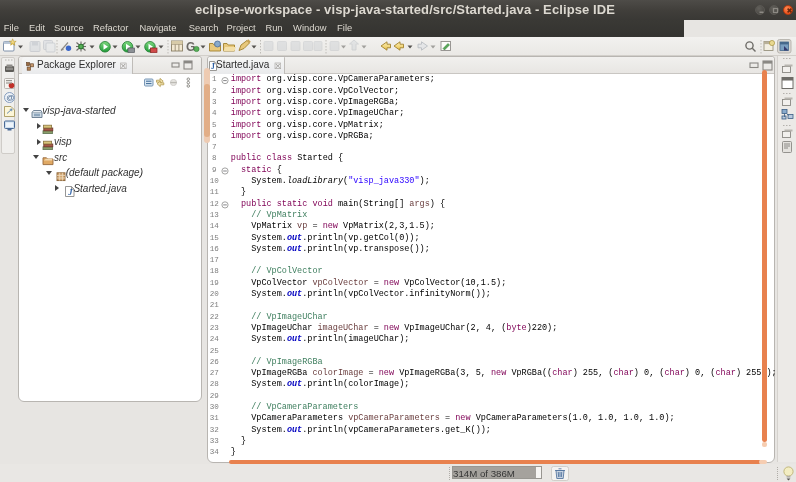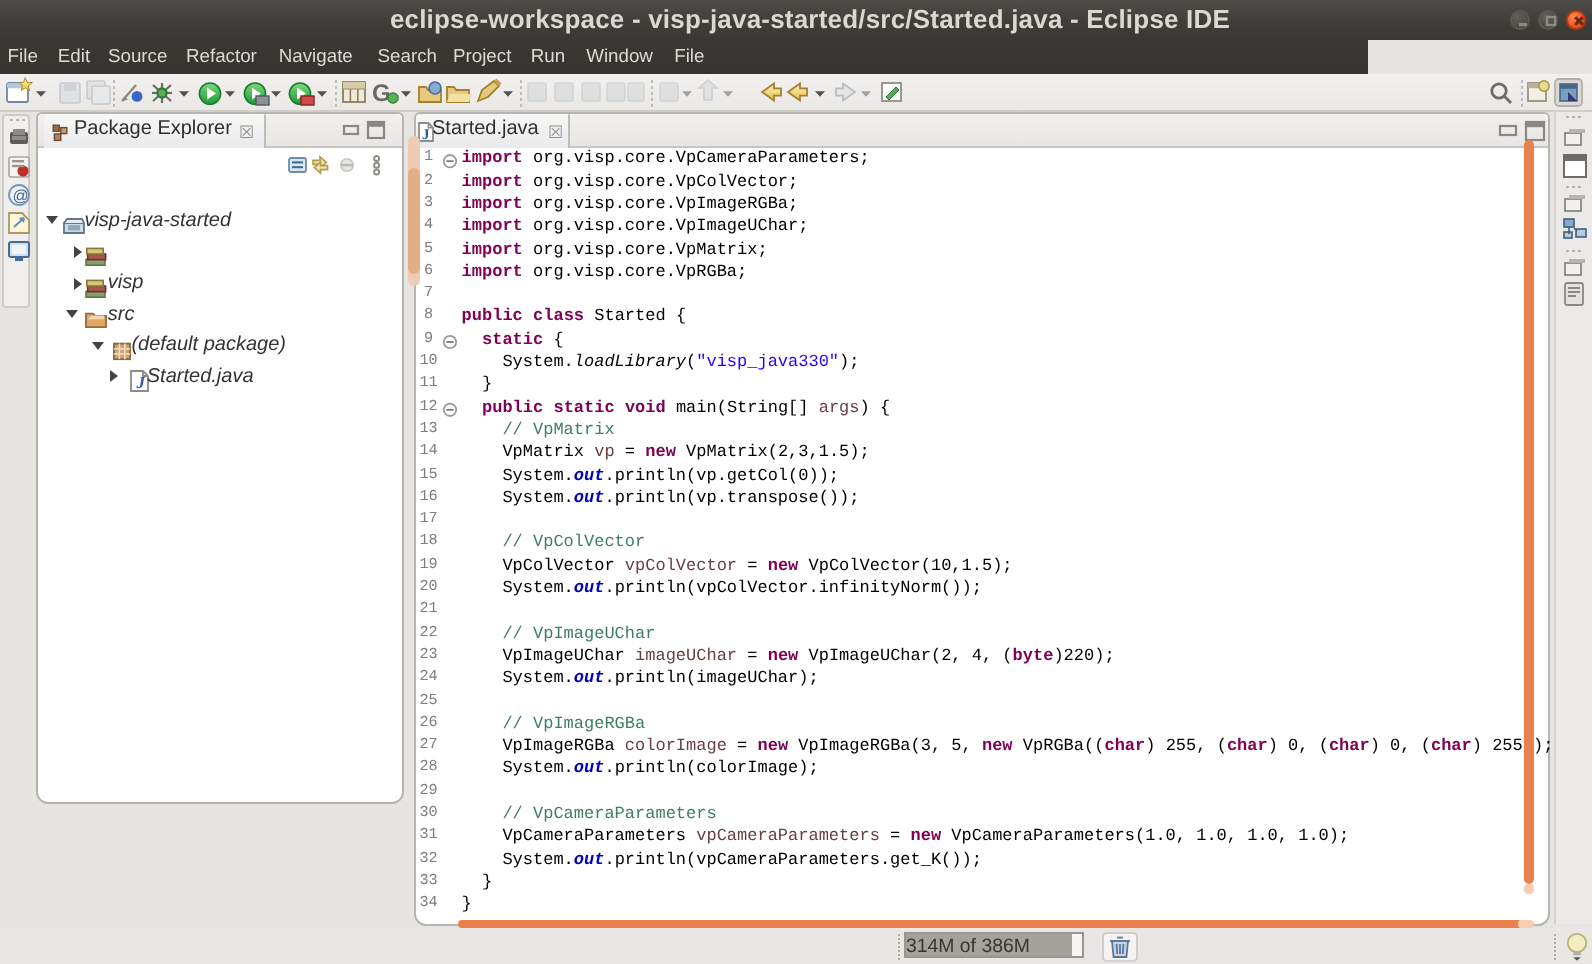--- a/index.html
+++ b/index.html
@@ -39,21 +39,21 @@
 
 .trow{position:absolute;font-size:10px;color:#333;white-space:nowrap}
 .tarrow{position:absolute;width:0;height:0}
 .arr-d{border-left:3px solid transparent;border-right:3px solid transparent;border-top:4px solid #434343}
 .arr-r{border-top:3px solid transparent;border-bottom:3px solid transparent;border-left:4px solid #434343}
 
 #lnums{position:absolute;left:0px;top:17.4px;width:12.5px;text-align:center;
  font-family:"Liberation Mono",monospace;font-size:7.6px;line-height:11.3px;color:#7e7e7e}
 #code{position:absolute;left:22.8px;top:17.4px;font-family:"Liberation Mono",monospace;
  font-size:8.5px;line-height:11.3px;color:#000;white-space:pre}
-.kw{color:#7f0055;font-weight:bold}
+.kw{color:#7f0055;font-weight:normal}
 .st{color:#2a00ff}
 .cm{color:#3f7f5f}
 .fd{color:#0000c0;font-weight:bold;font-style:italic}
 .sm{font-style:italic}
 .vr{color:#6a3e3e}
 
 #vsb{position:absolute;left:553.5px;top:13px;width:5.5px;height:372px;background:#e8814e;border-radius:3px}
 #vsbt{position:absolute;left:553.5px;top:385px;width:5.5px;height:5px;background:#f6cdb1;border-radius:2px}
 #hsb{position:absolute;left:21px;top:402.5px;width:532px;height:4px;background:#e8814e;border-radius:2px}
 #hsbt{position:absolute;left:551px;top:402.5px;width:8px;height:4px;background:#f6cdb1;border-radius:2px}

